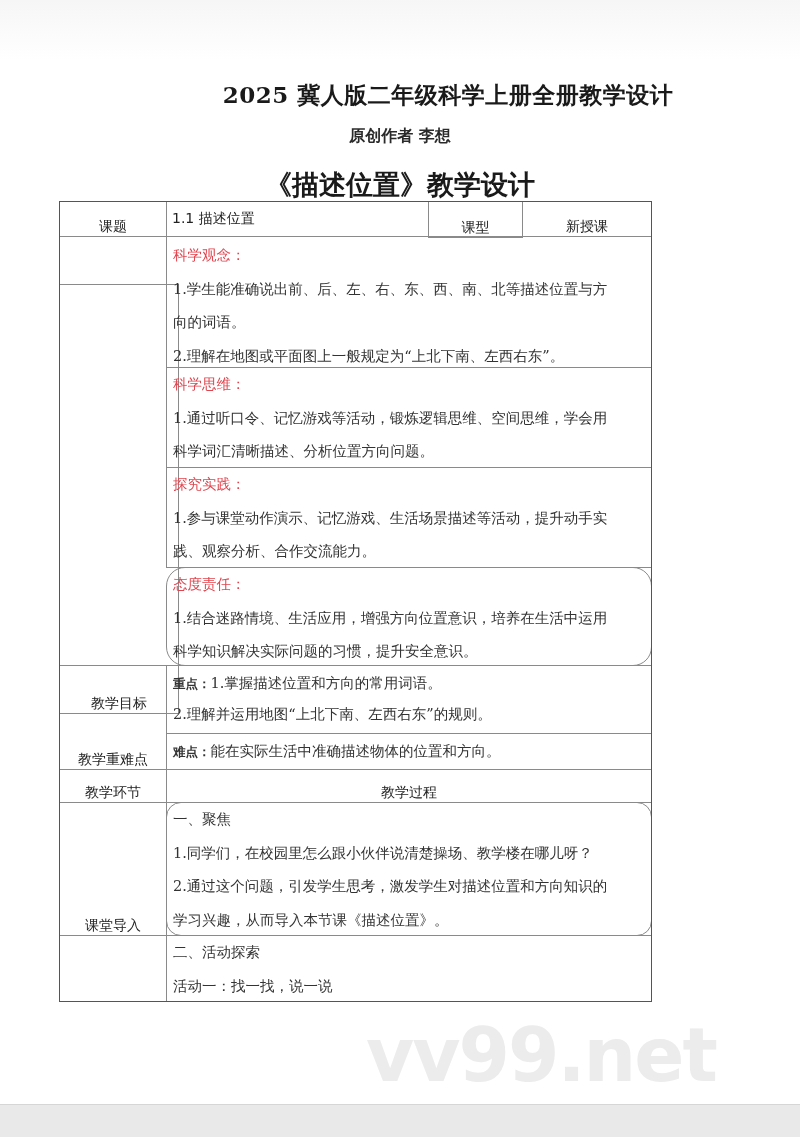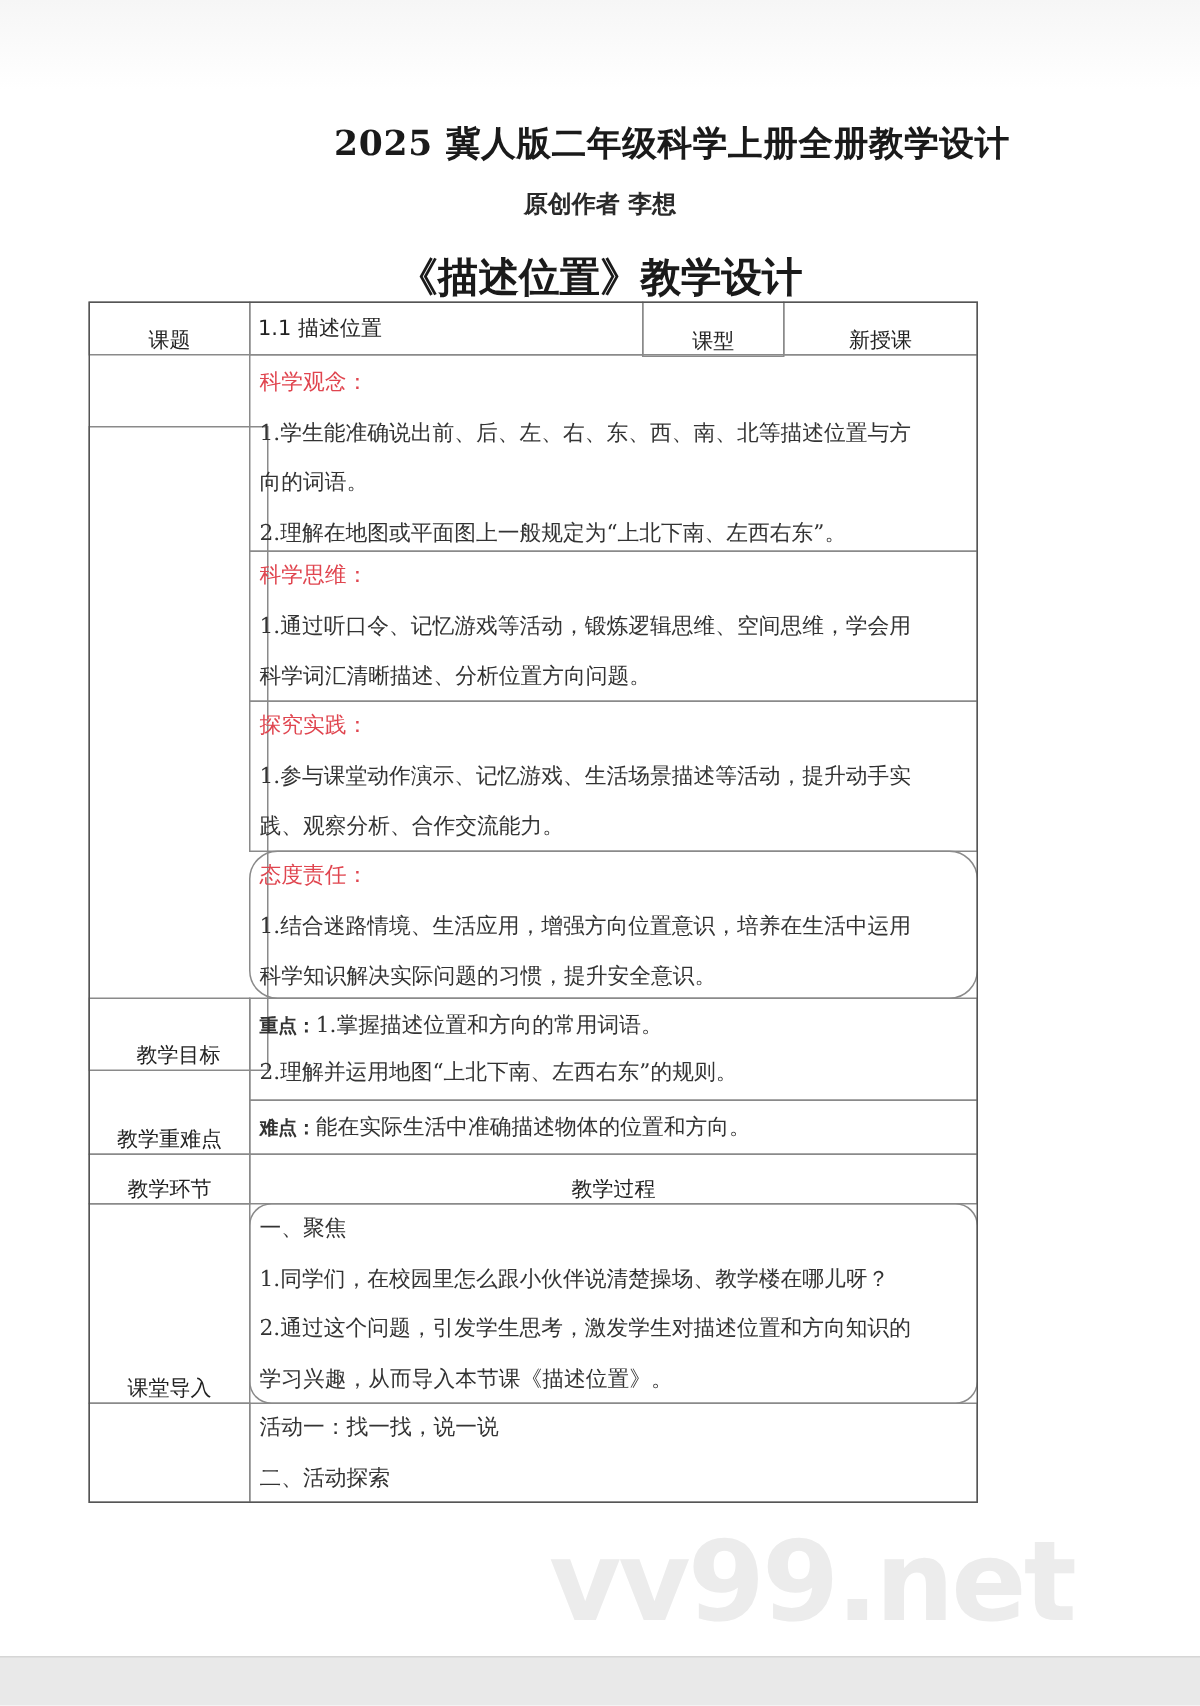--- a/index.html
+++ b/index.html
@@ -106,19 +106,19 @@
   <div class="line">一、聚焦</div>
   <div class="line">1.同学们，在校园里怎么跟小伙伴说清楚操场、教学楼在哪儿呀？</div>
   <div class="line">2.通过这个问题，引发学生思考，激发学生对描述位置和方向知识的</div>
   <div class="line">学习兴趣，从而导入本节课《描述位置》。</div>
 </div>
 
 <div class="cell hd" style="left:59px;top:935px;width:108px;height:67px;">
   <span></span>
 </div>
 <div class="cell body-txt" style="left:166px;top:935px;width:486px;height:67px;">
+  <div class="line">二、活动探索</div>
   <div class="line">活动一：找一找，说一说</div>
-  <div class="line">二、活动探索</div>
 </div>
 
 <div class="tbl-outer"></div>
 
 <div class="watermark">vv99.net</div>
 
 </body></html>

